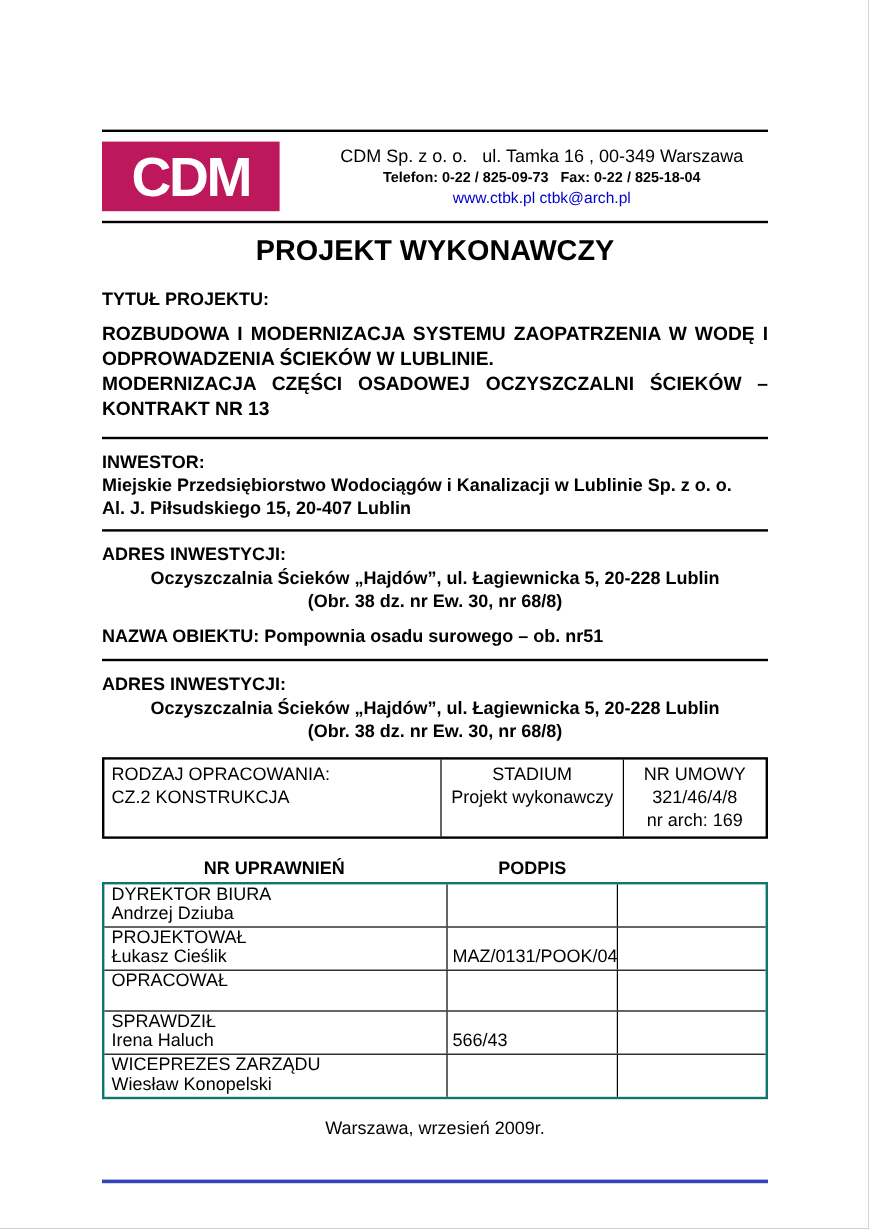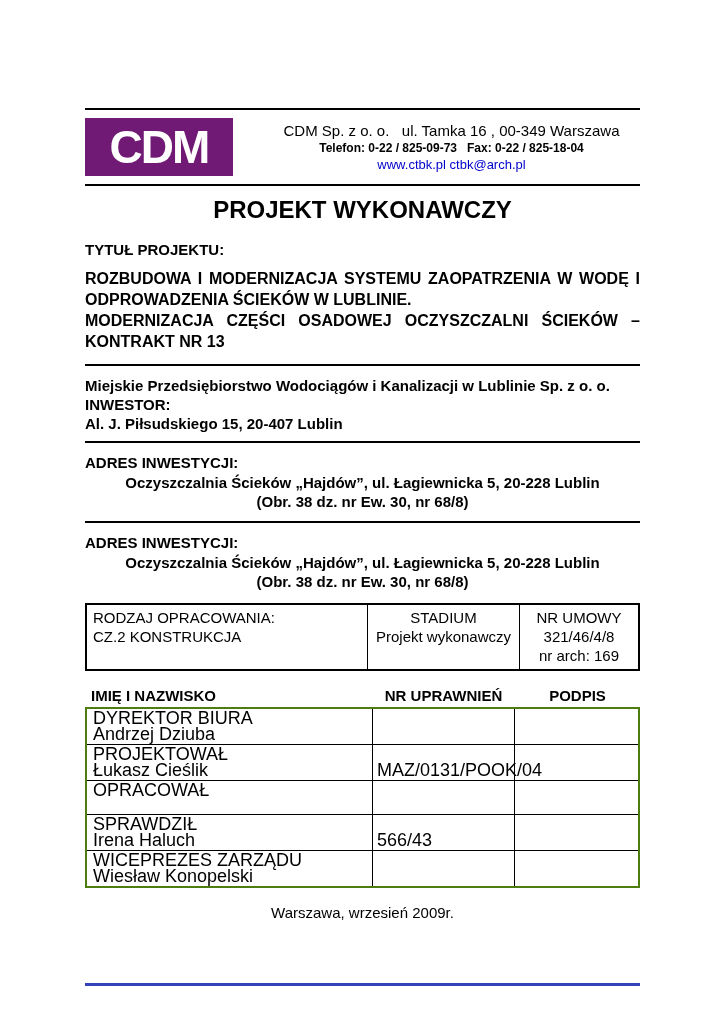--- a/index.html
+++ b/index.html
@@ -5,21 +5,21 @@
   * { margin:0; padding:0; box-sizing:border-box; }
   html,body { background:#888; }
   body { font-family:"Liberation Sans", sans-serif; color:#000; }
   .page { position:relative; width:724px; height:1024px; background:#fff; margin:0 auto; overflow:hidden; }
   .content { position:absolute; left:85px; top:0; width:555px; }
 
   .rule { height:2px; background:#000; }
   .rule.top { margin-top:108px; }
 
   .header { display:flex; align-items:center; padding:8px 0 8px 0; }
-  .logo { width:148px; height:58px; background:#701a75; color:#fff; display:flex; align-items:center; justify-content:center;
+  .logo { width:148px; height:58px; background:#be185d; color:#fff; display:flex; align-items:center; justify-content:center;
           font-weight:bold; font-size:46px; letter-spacing:-2px; }
   .header-text { flex:1; text-align:center; padding-left:30px; }
   .company { font-weight:normal; font-size:15px; white-space:pre; }
   .phone { font-weight:bold; font-size:12px; margin-top:2px; white-space:pre; }
   .links { font-size:13px; margin-top:2px; }
   .doclink { color:#0000cc; cursor:pointer; }
 
   h1.title { text-align:center; font-size:24px; font-weight:bold; margin-top:10px; }
 
   .label { font-weight:bold; font-size:15px; }
@@ -40,21 +40,21 @@
 
   .table1 { margin-top:12px; border:2px solid #000; display:grid; grid-template-columns:280px 152px 119px; font-size:15px; }
   .t1col { padding:3px 6px 4px 6px; line-height:19px; }
   .t1col.c2, .t1col.c3 { border-left:1px solid #000; text-align:center; }
   .bold { font-weight:normal; }
 
   .sign-headers { margin-top:16px; display:grid; grid-template-columns:287px 143px 125px; font-weight:bold; font-size:15px; }
   .sign-headers .h1 { padding-left:6px; }
   .sign-headers .h2, .sign-headers .h3 { text-align:center; }
 
-  .table2 { margin-top:3px; border:2px solid #4d7c0f; font-size:18px; }
+  .table2 { margin-top:3px; border:2px solid #0f766e; font-size:15px; }
   .t2row { display:grid; grid-template-columns:285px 142px 124px; min-height:34px; }
   .t2row + .t2row { border-top:1px solid #000; }
   .t2c1 { padding:1px 6px 2px 6px; line-height:16px; }
   .t2c2, .t2c3 { border-left:1px solid #000; }
   .t2c2 { display:flex; align-items:flex-end; padding:1px 4px 2px 4px; line-height:16px; }
 
   .footer-date { text-align:center; font-size:15px; margin-top:16px; }
 
   .bottom-rule { position:absolute; left:85px; width:555px; top:983px; height:3px; background:#3344bb; }
 </style>
@@ -84,33 +84,34 @@
 
     <h1 class="title">PROJEKT WYKONAWCZY</h1>
 
     <div class="label tytul-label">TYTUŁ PROJEKTU:</div>
     <p class="project-p first">ROZBUDOWA I MODERNIZACJA SYSTEMU ZAOPATRZENIA W WODĘ I ODPROWADZENIA ŚCIEKÓW W LUBLINIE.</p>
     <p class="project-p">MODERNIZACJA CZĘŚCI OSADOWEJ OCZYSZCZALNI ŚCIEKÓW – KONTRAKT NR 13</p>
 
     <div class="rule mid1"></div>
 
     <div class="section">
+      <div class="sec-line">INWESTOR:</div>
       <div class="sec-line">Miejskie Przedsiębiorstwo Wodociągów i Kanalizacji w Lublinie Sp. z o. o.</div>
-      <div class="sec-line">INWESTOR:</div>
       <div class="sec-line">Al. J. Piłsudskiego 15, 20-407 Lublin</div>
     </div>
 
     <div class="rule mid2"></div>
 
     <div class="section">
       <div class="sec-line">ADRES INWESTYCJI:</div>
       <div class="addr-lines">
         <div class="sec-line centered">Oczyszczalnia Ścieków „Hajdów”, ul. Łagiewnicka 5, 20-228 Lublin</div>
         <div class="sec-line centered">(Obr. 38 dz. nr Ew. 30, nr 68/8)</div>
       </div>
+      <div class="nazwa">NAZWA OBIEKTU: Pompownia osadu surowego – ob. nr51</div>
     </div>
 
     <div class="rule mid3"></div>
 
     <div class="section">
       <div class="sec-line">ADRES INWESTYCJI:</div>
       <div class="addr-lines">
         <div class="sec-line centered">Oczyszczalnia Ścieków „Hajdów”, ul. Łagiewnicka 5, 20-228 Lublin</div>
         <div class="sec-line centered">(Obr. 38 dz. nr Ew. 30, nr 68/8)</div>
       </div>
@@ -126,21 +127,20 @@
         <div>Projekt wykonawczy</div>
       </div>
       <div class="t1col c3">
         <div class="bold">NR UMOWY</div>
         <div>321/46/4/8</div>
         <div>nr arch: 169</div>
       </div>
     </div>
 
     <div class="sign-headers">
-      <div class="h1">IMIĘ I NAZWISKO</div>
       <div class="h2">NR UPRAWNIEŃ</div>
       <div class="h3">PODPIS</div>
     </div>
 
     <div class="table2">
       <div class="t2row">
         <div class="t2c1">
           <div class="bold">DYREKTOR BIURA</div>
           <div>Andrzej Dziuba</div>
         </div>

